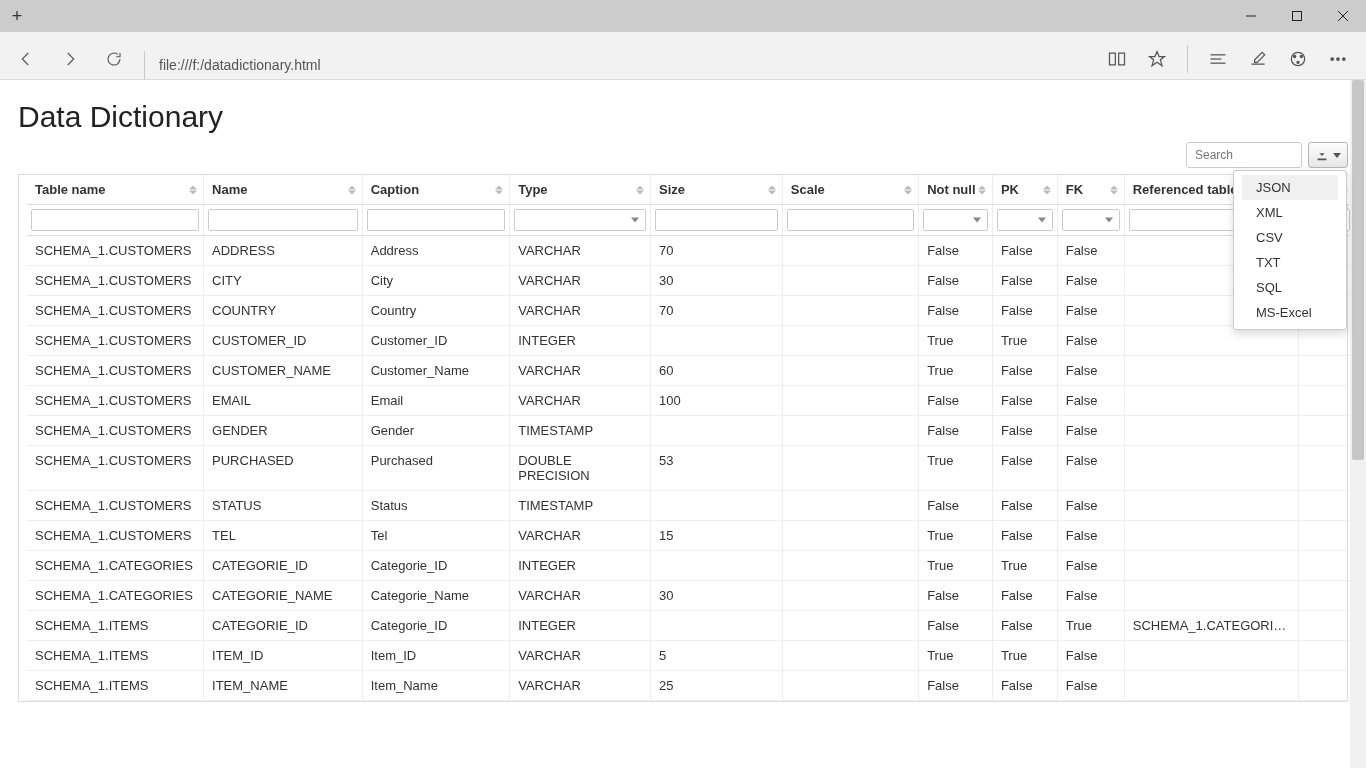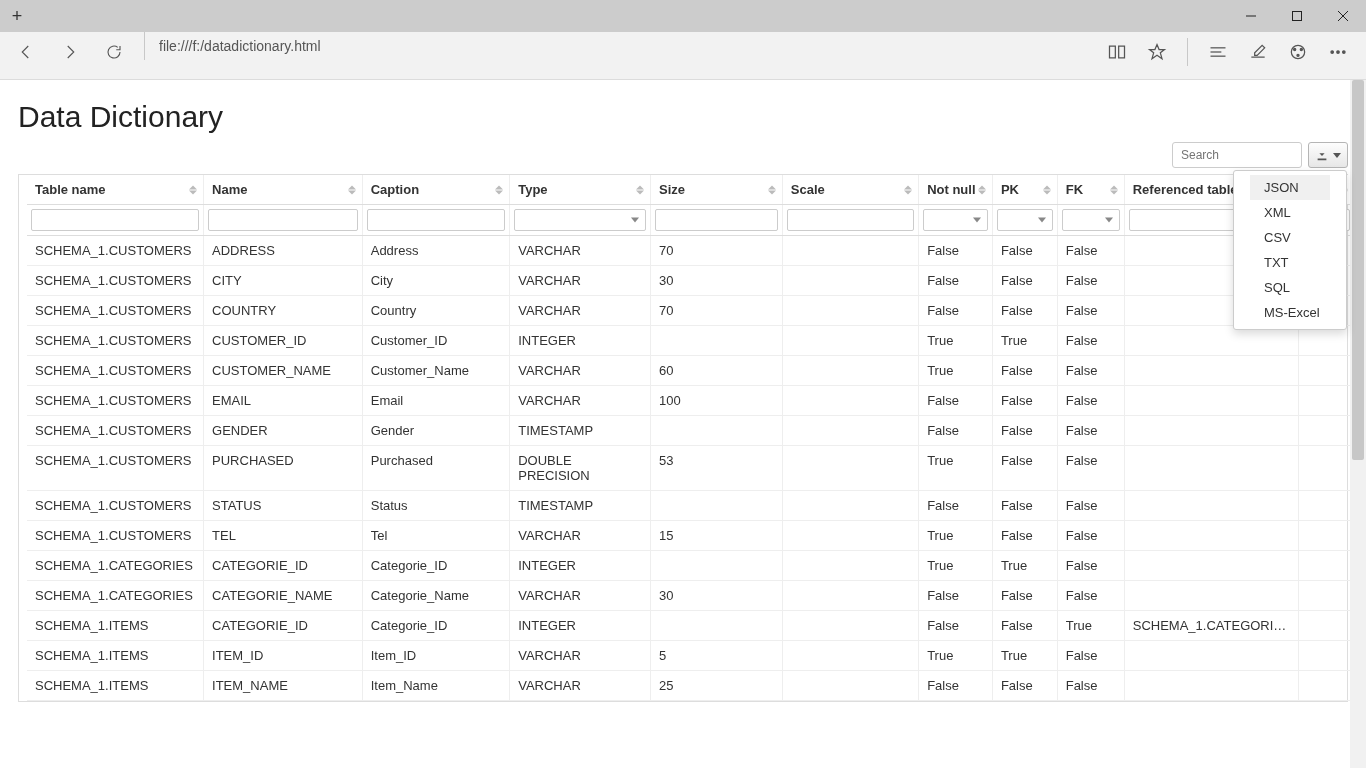--- a/index.html
+++ b/index.html
@@ -11,41 +11,41 @@
 .tab .tab-icon { width: 14px; height: 14px; background:#fff; border:1px solid #555; position:relative; }
 .tab .tab-icon::before { content:""; position:absolute; top:2px; left:0; right:0; height:1px; background:#555; }
 .tab .tab-label { font-size: 12px; color:#222; white-space:nowrap; overflow:hidden; text-overflow:ellipsis; flex:1; }
 .tab .tab-close { font-size: 14px; color:#333; padding:0 4px; }
 .newtab { width: 34px; display:flex; align-items:center; justify-content:center; color:#333; font-size:18px; background:#cccccc; height:32px; }
 .title-spacer { flex:1; }
 .win-controls { display:flex; }
 .win-btn { width:46px; height:32px; display:flex; align-items:center; justify-content:center; color:#222; font-size:12px; }
 .win-btn svg { width:12px; height:12px; }
 
-.toolbar { display:flex; align-items:flex-start; height:48px; background:#f2f2f2; border-bottom:1px solid #dcdcdc; padding:0 6px; gap:4px; }
+.toolbar { display:flex; align-items:flex-end; height:48px; background:#f2f2f2; border-bottom:1px solid #dcdcdc; padding:0 6px; gap:4px; }
 .nav-btn { width:40px; height:40px; display:flex; align-items:center; justify-content:center; color:#555; }
 .nav-btn svg { width:18px; height:18px; stroke:#555; fill:none; stroke-width:1.5; }
 .sep { width:1px; height:28px; background:#c8c8c8; margin:0 6px; }
 .addr { flex:1; font-size:14px; color:#555; padding:6px 4px; }
 .tool-right { display:flex; gap:8px; align-items:center; padding-right:6px; }
 .ico-btn { width:32px; height:40px; display:flex; align-items:center; justify-content:center; color:#555; }
 .ico-btn svg { width:20px; height:20px; stroke:#555; fill:none; stroke-width:1.5; }
 
 
 .viewport { position:relative; height: calc(768px - 32px - 48px); overflow:hidden; }
 .page { padding: 10px 18px 0 18px; }
 h1 { font-size: 30px; font-weight:400; color:#222; margin: 10px 0 8px 0; }
 h2 { font-size: 26px; font-weight:400; color:#222; margin: 8px 0 20px 0; }
 
 .table-toolbar { display:flex; justify-content:flex-end; align-items:center; gap:6px; margin-bottom:6px; }
-.search-input { width:130px; height:26px; border:1px solid #ccc; border-radius:3px; font-size:12px; padding:0 8px; color:#555; }
+.search-input { width:116px; height:26px; border:1px solid #ccc; border-radius:3px; font-size:12px; padding:0 8px; color:#555; }
 .export-btn { position:relative; height:26px; border:1px solid #b5b5b5; background:linear-gradient(#fdfdfd,#e7e7e7); border-radius:3px; display:flex; align-items:center; padding:0 6px; gap:4px; }
 .export-btn .caret { width:0; height:0; border-left:4px solid transparent; border-right:4px solid transparent; border-top:5px solid #555; }
 .export-btn svg { width:14px; height:14px; fill:#555; }
-.dropdown { position:absolute; top:27px; right:0; width:114px; background:#fff; border:1px solid #ccc; box-shadow:0 4px 10px rgba(0,0,0,.15); border-radius:3px; padding:4px 16px; z-index:10; }
+.dropdown { position:absolute; top:27px; right:0; width:114px; background:#fff; border:1px solid #ccc; box-shadow:0 4px 10px rgba(0,0,0,.15); border-radius:3px; padding:4px 8px; z-index:10; }
 .dropdown .item { padding:5px 14px; font-size:13px; color:#333; white-space:nowrap; }
 .dropdown .item.hover { background:#f0f0f0; }
 
 .grid-wrap { border:1px solid #ddd; }
 table.grid { width:100%; border-collapse:collapse; table-layout:fixed; font-size:13px; color:#333;margin-left:8px; }
 table.grid th { text-align:left; font-weight:700; padding:7px 8px; background:#fff; border-bottom:1px solid #ddd; border-right:1px solid #eee; position:relative; }
 table.grid th .sorter { position:absolute; right:6px; top:50%; transform:translateY(-50%); display:flex; flex-direction:column; gap:1px; }
 .sorter span { width:0; height:0; border-left:4px solid transparent; border-right:4px solid transparent; }
 .sorter .up { border-bottom:4px solid #bbb; }
 .sorter .down { border-top:4px solid #bbb; }

